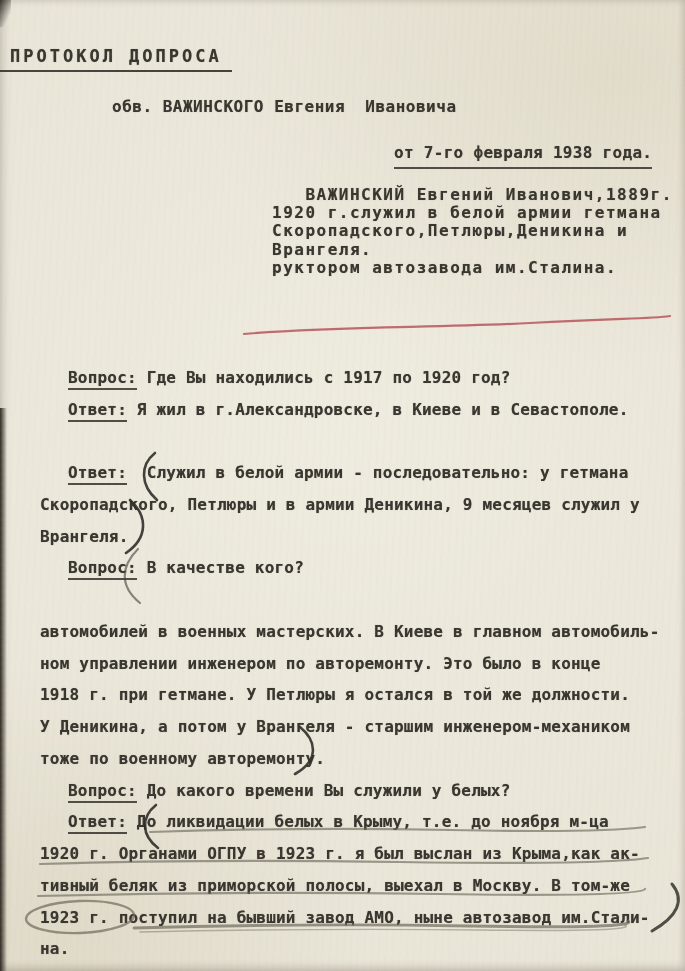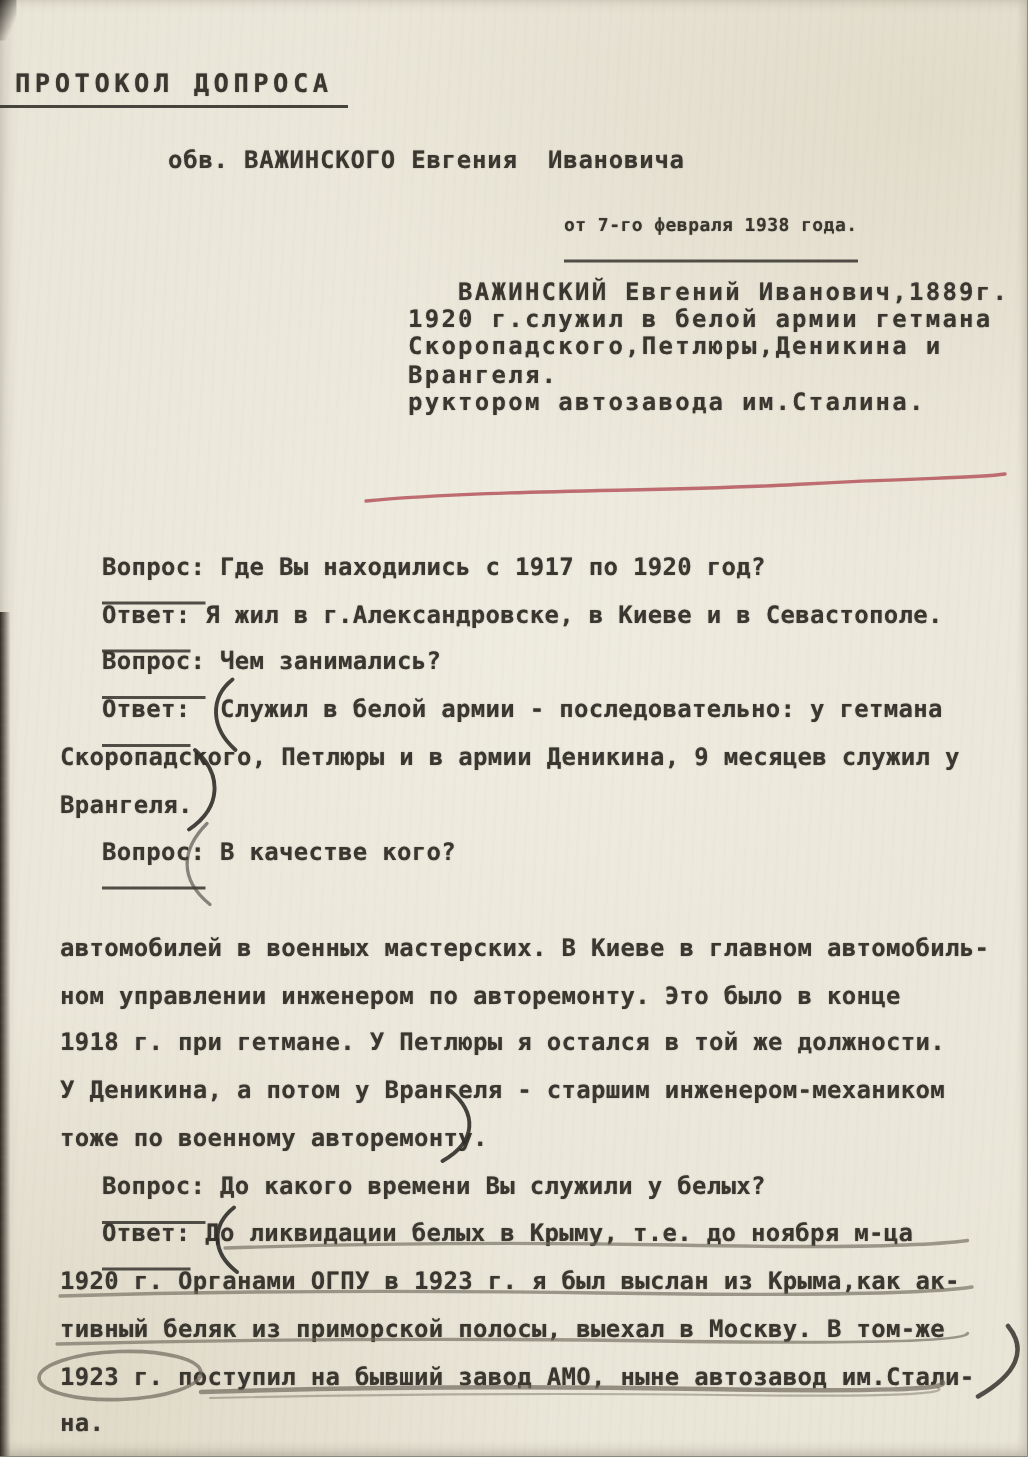--- a/index.html
+++ b/index.html
@@ -15,34 +15,34 @@
       #e8e4d6;
     box-shadow: inset 0 -4px 8px rgba(60,50,35,.14), inset 4px 0 10px rgba(60,50,35,.10), inset -2px 0 6px rgba(60,50,35,.08);
     font-family:"DejaVu Sans Mono","Liberation Mono",monospace;
     color:#39362f;
   }
   .ink{ color:#39362f; text-shadow:0 0 .8px rgba(57,54,47,.55); }
   .line{
     position:absolute; white-space:pre;
     font-weight:700; font-size:16px; line-height:20px; letter-spacing:.2px;
   }
-  .qa-label{ border-bottom:2px solid rgba(52,49,43,.85); padding-bottom:14px; }
+  .qa-label{ border-bottom:2px solid rgba(52,49,43,.85); padding-bottom:1px; }
   .qa-label:empty{ border:none; padding:0; }
   .doc-title{
     position:absolute; top:46px; left:0; right:0; text-align:left;
   }
   .doc-title span{
     display:inline-block; font-weight:700; font-size:17px; letter-spacing:3px;
     border-bottom:2.5px solid rgba(52,49,43,.9); padding:0 10px 4px 10px; white-space:pre;
   }
   .accused{ position:absolute; top:97px; left:112px; white-space:pre;
     font-weight:700; font-size:16px; letter-spacing:.5px;text-align:right; }
-  .date-line{ position:absolute; top:143px; left:376px; white-space:pre;
-    font-weight:700; font-size:12px; letter-spacing:.3px;
-    border-bottom:2px solid rgba(52,49,43,.85); padding-bottom:16px; }
+  .date-line{ position:absolute; top:143px; left:394px; white-space:pre;
+    font-weight:700; font-size:16px; letter-spacing:.3px;
+    border-bottom:2px solid rgba(52,49,43,.85); padding-bottom:5px; }
   .bio{
     position:absolute; top:186px; left:252px; width:425px;margin-left:20px;
   }
   .bio-line{
     white-space:pre; font-weight:700; font-size:16px; line-height:18.2px; letter-spacing:1.5px;
   }
   .typed-underline{ border-bottom:2.5px solid rgba(55,52,46,.8); padding-bottom:0px; }
   .marks{ position:absolute; inset:0; pointer-events:none; }
   .edge-left{
     position:absolute; left:0; top:408px; bottom:0; width:7px;
@@ -78,21 +78,20 @@
   <div class="bio">
     <div class="bio-line">   ВАЖИНСКИЙ Евгений Иванович,1889г.</div>
     <div class="bio-line">1920 г.служил в белой армии гетмана</div>
     <div class="bio-line">Скоропадского,Петлюры,Деникина и</div>
     <div class="bio-line">Врангеля.</div>
     <div class="bio-line">руктором автозавода им.Сталина.</div>
   </div>
 
   <div class="line" style="top:368px;left:68px"><span class="qa-label">Вопрос:</span><span> Где Вы находились с 1917 по 1920 год?</span></div>
   <div class="line" style="top:400px;left:68px"><span class="qa-label">Ответ:</span><span> Я жил в г.Александровске, в Киеве и в Севастополе.</span></div>
-  <div class="line" style="top:431px;left:68px"><span class="qa-label">Вопрос:</span><span> Чем занимались?</span></div>
   <div class="line" style="top:463px;left:68px"><span class="qa-label">Ответ:</span><span>  Служил в белой армии - последовательно: у гетмана</span></div>
   <div class="line" style="top:495px;left:40px"><span class="qa-label"></span><span>Скоропадского, Петлюры и в армии Деникина, 9 месяцев служил у</span></div>
   <div class="line" style="top:527px;left:40px"><span class="qa-label"></span><span>Врангеля.</span></div>
   <div class="line" style="top:558px;left:68px"><span class="qa-label">Вопрос:</span><span> В качестве кого?</span></div>
   <div class="line" style="top:622px;left:40px"><span class="qa-label"></span><span>автомобилей в военных мастерских. В Киеве в главном автомобиль-</span></div>
   <div class="line" style="top:654px;left:40px"><span class="qa-label"></span><span>ном управлении инженером по авторемонту. Это было в конце</span></div>
   <div class="line" style="top:685px;left:40px"><span class="qa-label"></span><span>1918 г. при гетмане. У Петлюры я остался в той же должности.</span></div>
   <div class="line" style="top:717px;left:40px"><span class="qa-label"></span><span>У Деникина, а потом у Врангеля - старшим инженером-механиком</span></div>
   <div class="line" style="top:749px;left:40px"><span class="qa-label"></span><span>тоже по военному авторемонту.</span></div>
   <div class="line" style="top:781px;left:68px"><span class="qa-label">Вопрос:</span><span> До какого времени Вы служили у белых?</span></div>

